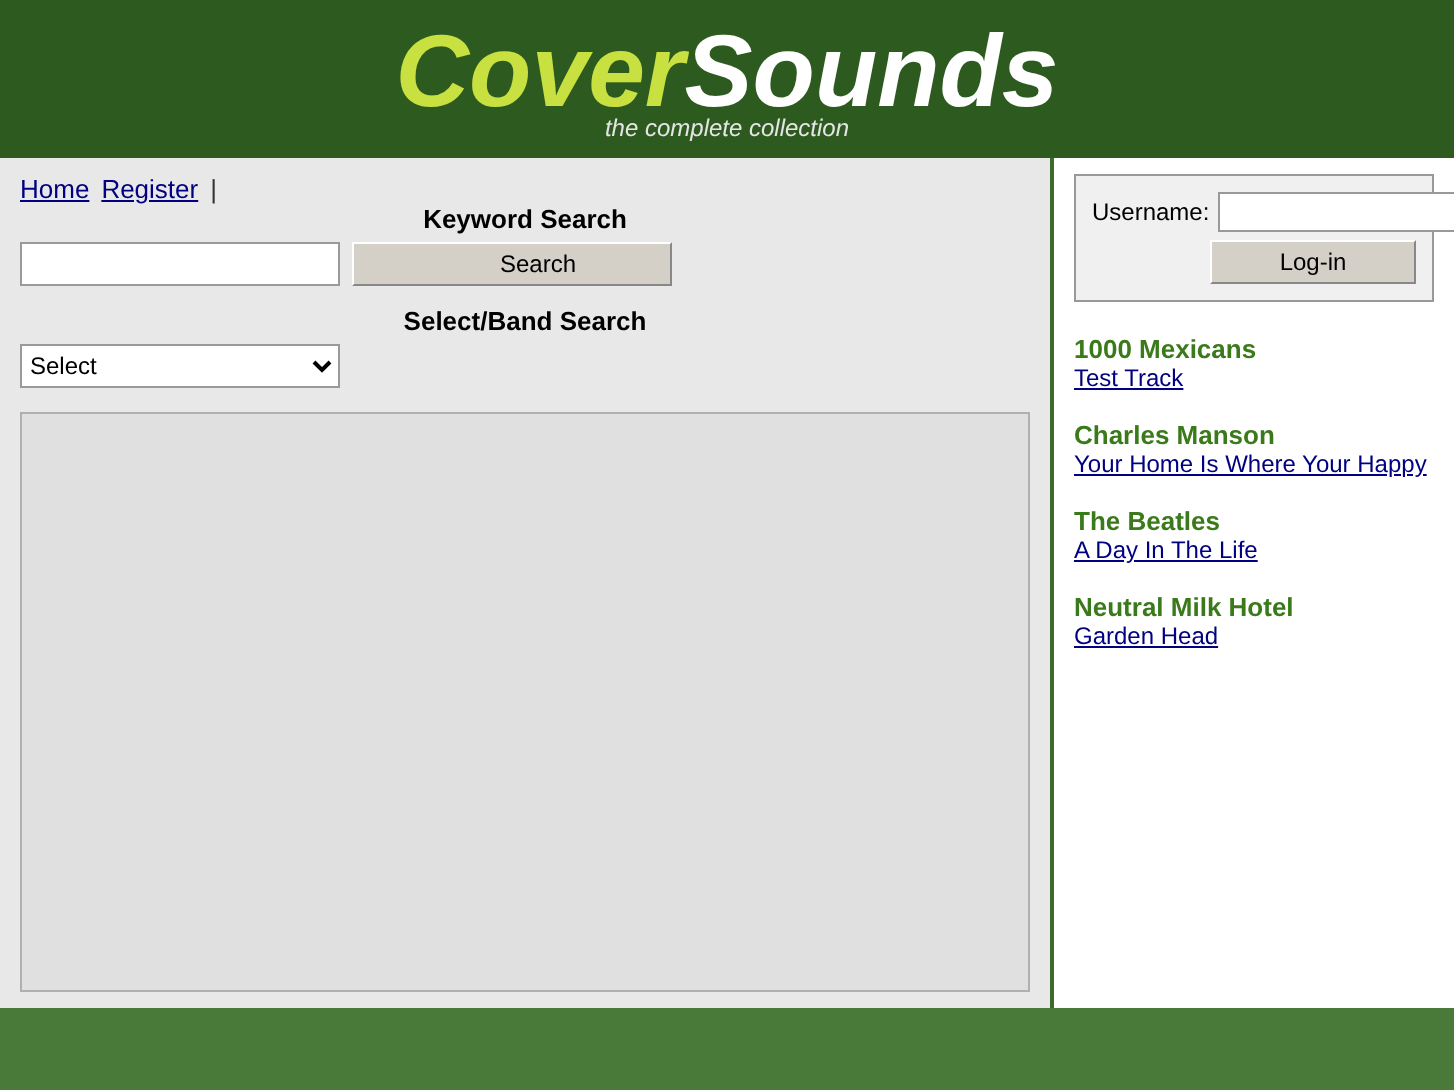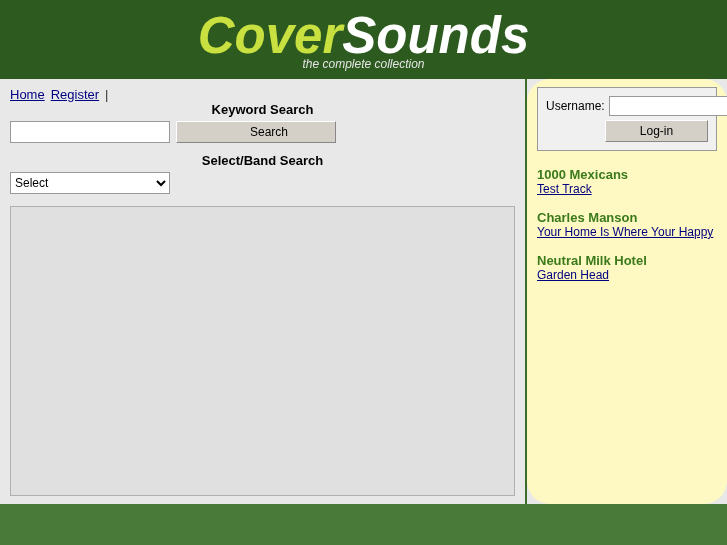--- a/index.html
+++ b/index.html
@@ -122,25 +122,24 @@
     #content-area {
       background: #e0e0e0;
       border: 1px solid #b0b0b0;
       min-height: 290px;
       margin-top: 8px;
     }
 
     
     #right-panel {
       width: 200px;
-      background: #fef9c3;
+      background: #ffffff;
       padding: 8px 10px;
       display: flex;
       flex-direction: column;
-      border-radius: 23px;
     }
 
     
     #login-box {
       border: 1px solid #999;
       background: #f0f0f0;
       padding: 8px;
       margin-bottom: 16px;
     }
     .login-row {
@@ -251,19 +250,23 @@
     <div id="featured-section">
     <div class="featured-item">
           <div class="featured-artist">1000 Mexicans</div>
           <a class="featured-track">Test Track</a>
         </div>
         <div class="featured-item">
           <div class="featured-artist">Charles Manson</div>
           <a class="featured-track">Your Home Is Where Your Happy</a>
         </div>
         <div class="featured-item">
+          <div class="featured-artist">The Beatles</div>
+          <a class="featured-track">A Day In The Life</a>
+        </div>
+        <div class="featured-item">
           <div class="featured-artist">Neutral Milk Hotel</div>
           <a class="featured-track">Garden Head</a>
         </div>
       </div>
 
   </div>
 </div>
 
 </body></html>

